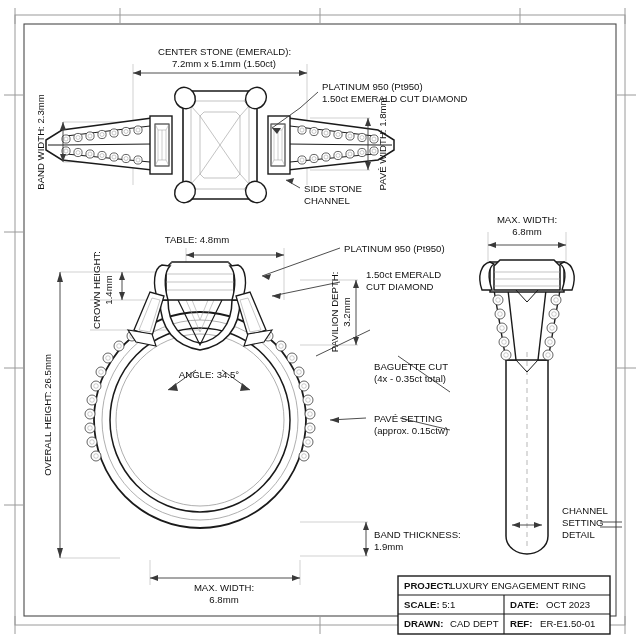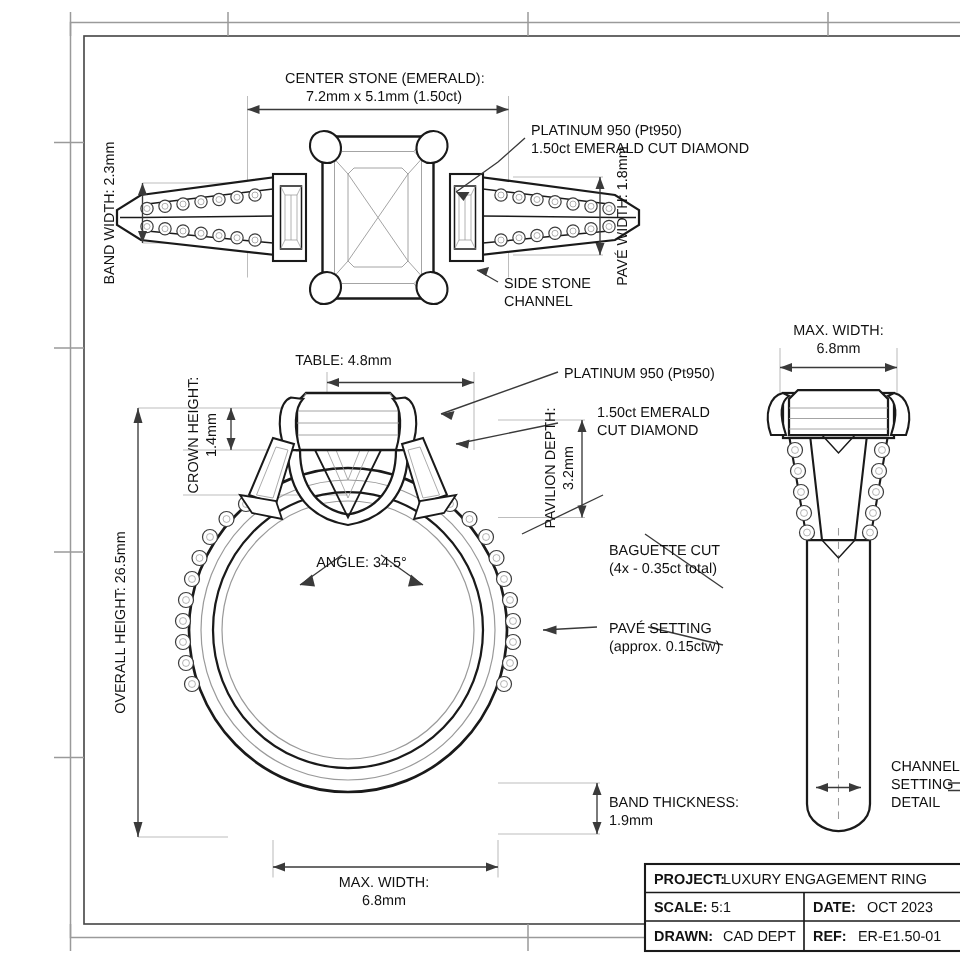--- a/index.html
+++ b/index.html
@@ -1,18 +1,18 @@
 <!DOCTYPE html>
 <html><head>
 <meta charset="utf-8">
 <style>
   html,body{margin:0;padding:0;background:#ffffff;}
   body{width:640px;height:640px;overflow:hidden;
        font-family:"Liberation Sans","DejaVu Sans",sans-serif;color:#111;}
-  #sheet{position:relative;width:544px;height:640px;background:#15803d;margin-left:32px;}
+  #sheet{position:relative;width:544px;height:640px;background:#15803d;}
   svg{display:block;}
   .lbl{font-family:"Liberation Sans","DejaVu Sans",sans-serif;fill:#111;}
   .t10{font-size:9.6px;}
   .t10b{font-size:9.6px;font-weight:bold;}
 </style>
 </head>
 <body>
 
 <div id="sheet">
 <svg width="640" height="640" viewBox="0 0 640 640" xmlns="http://www.w3.org/2000/svg">

